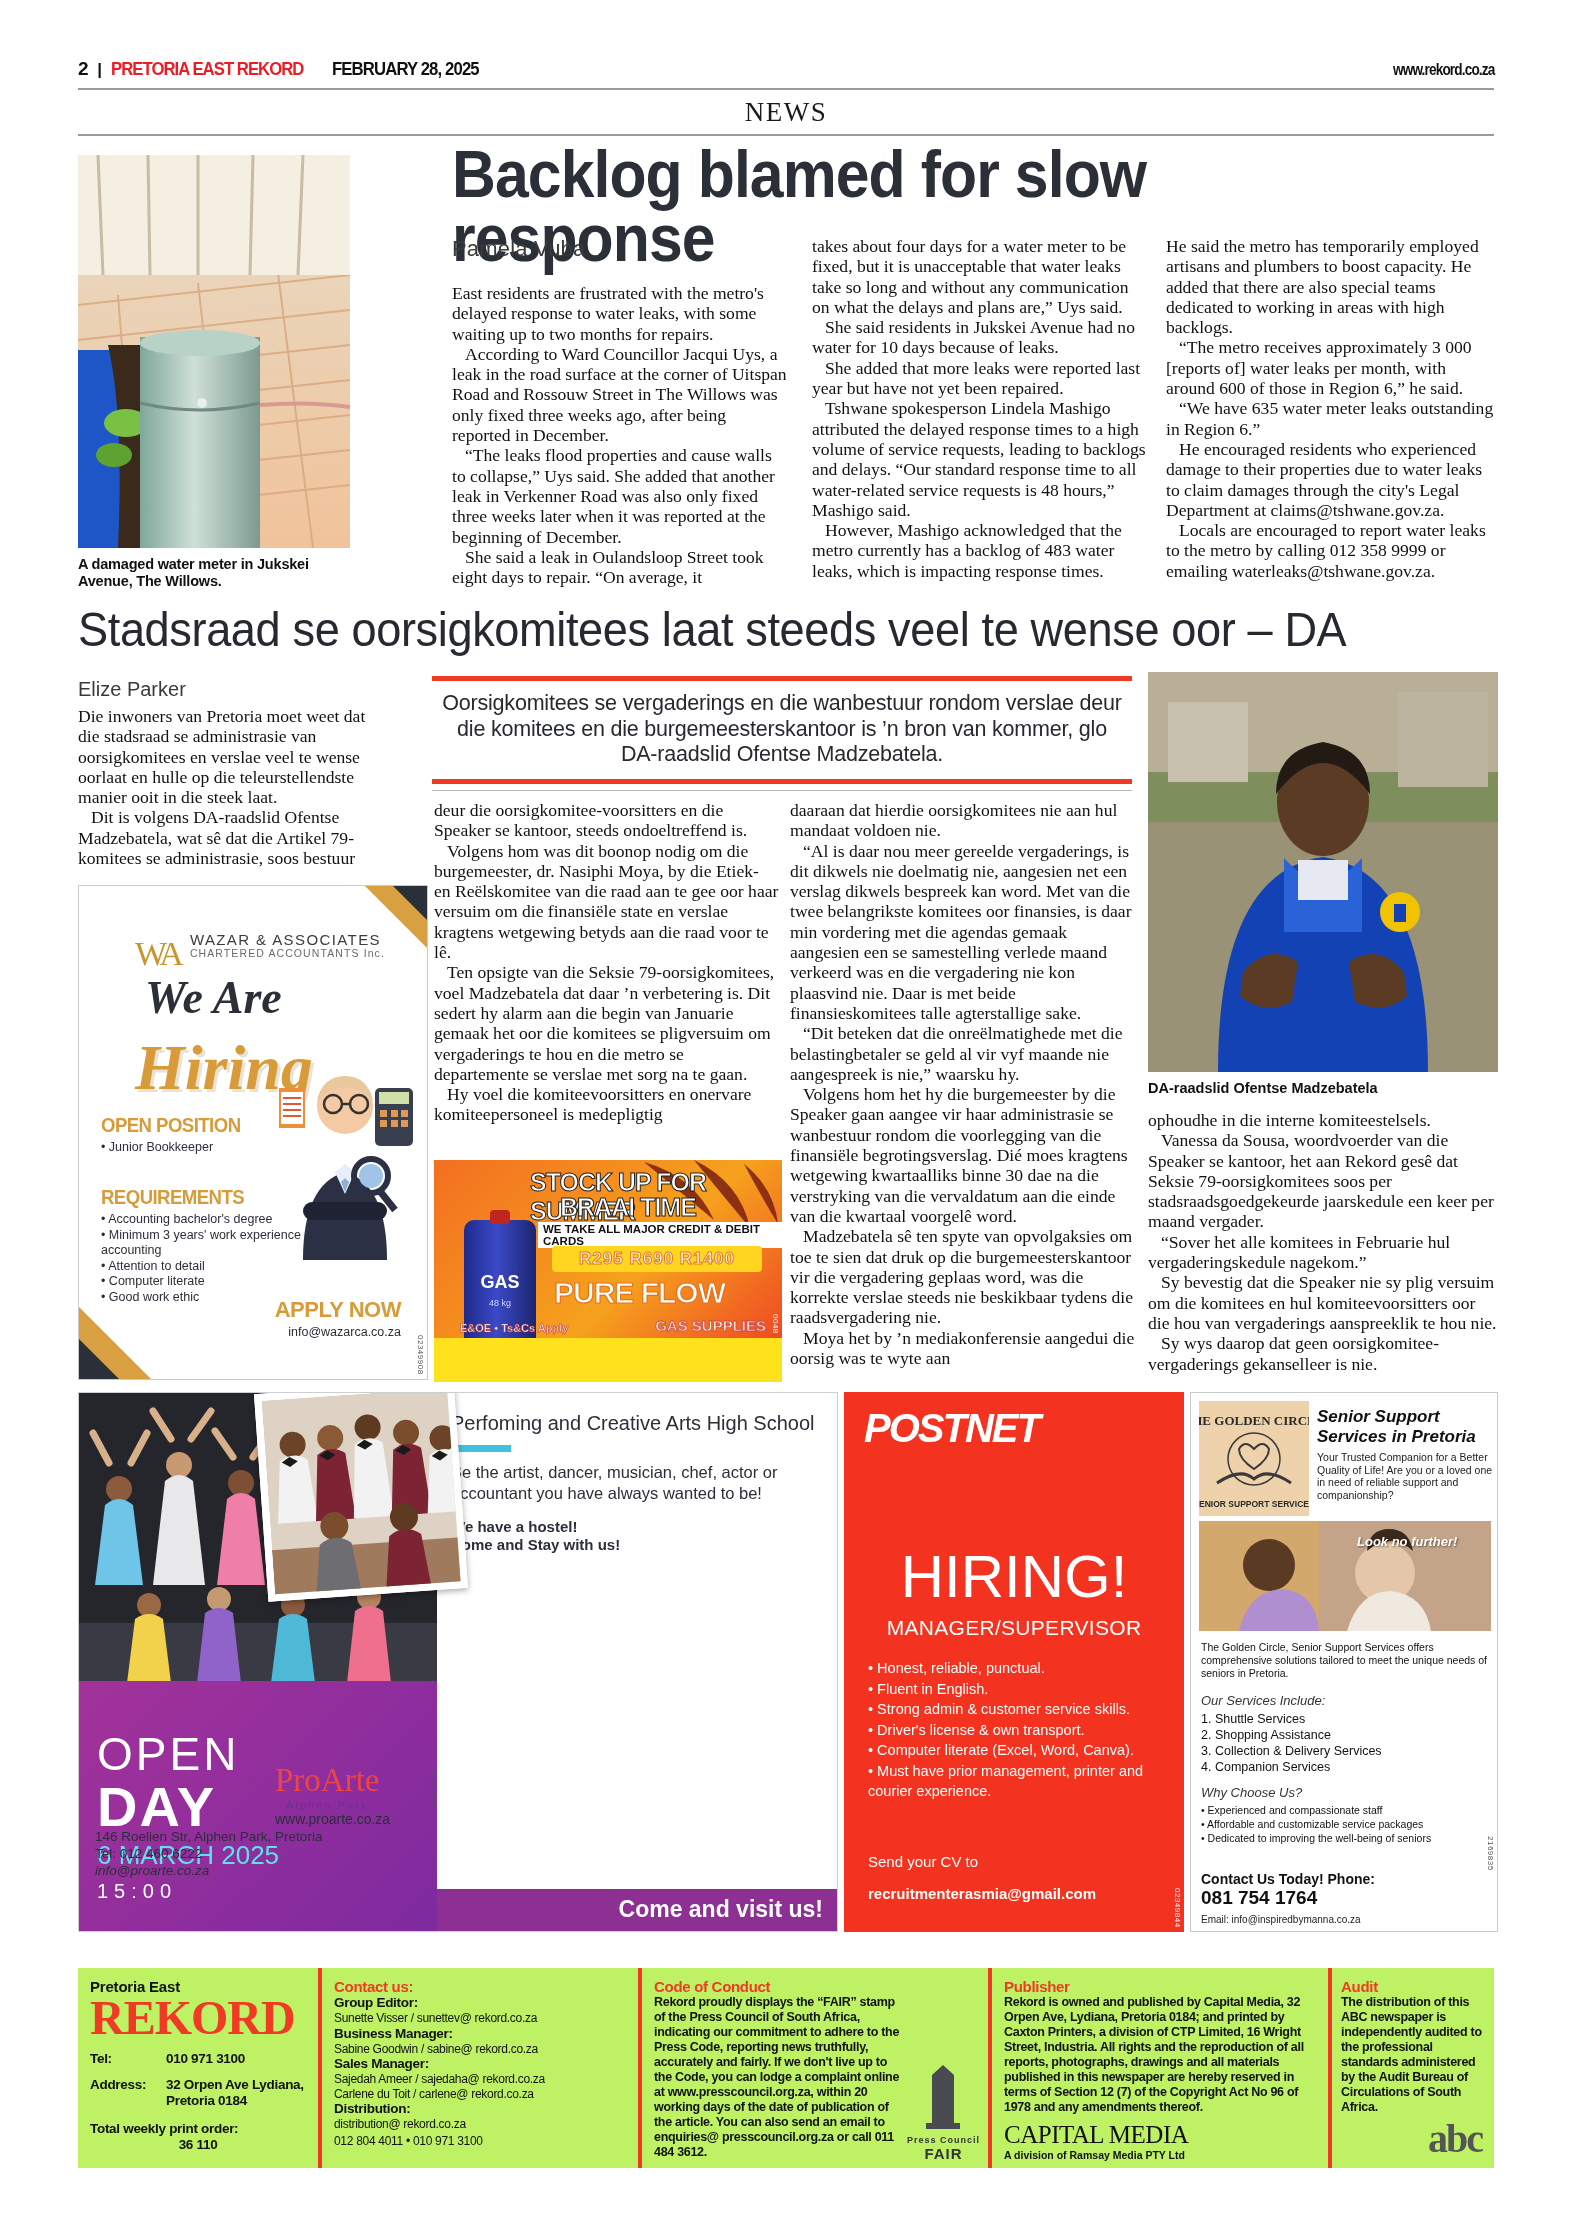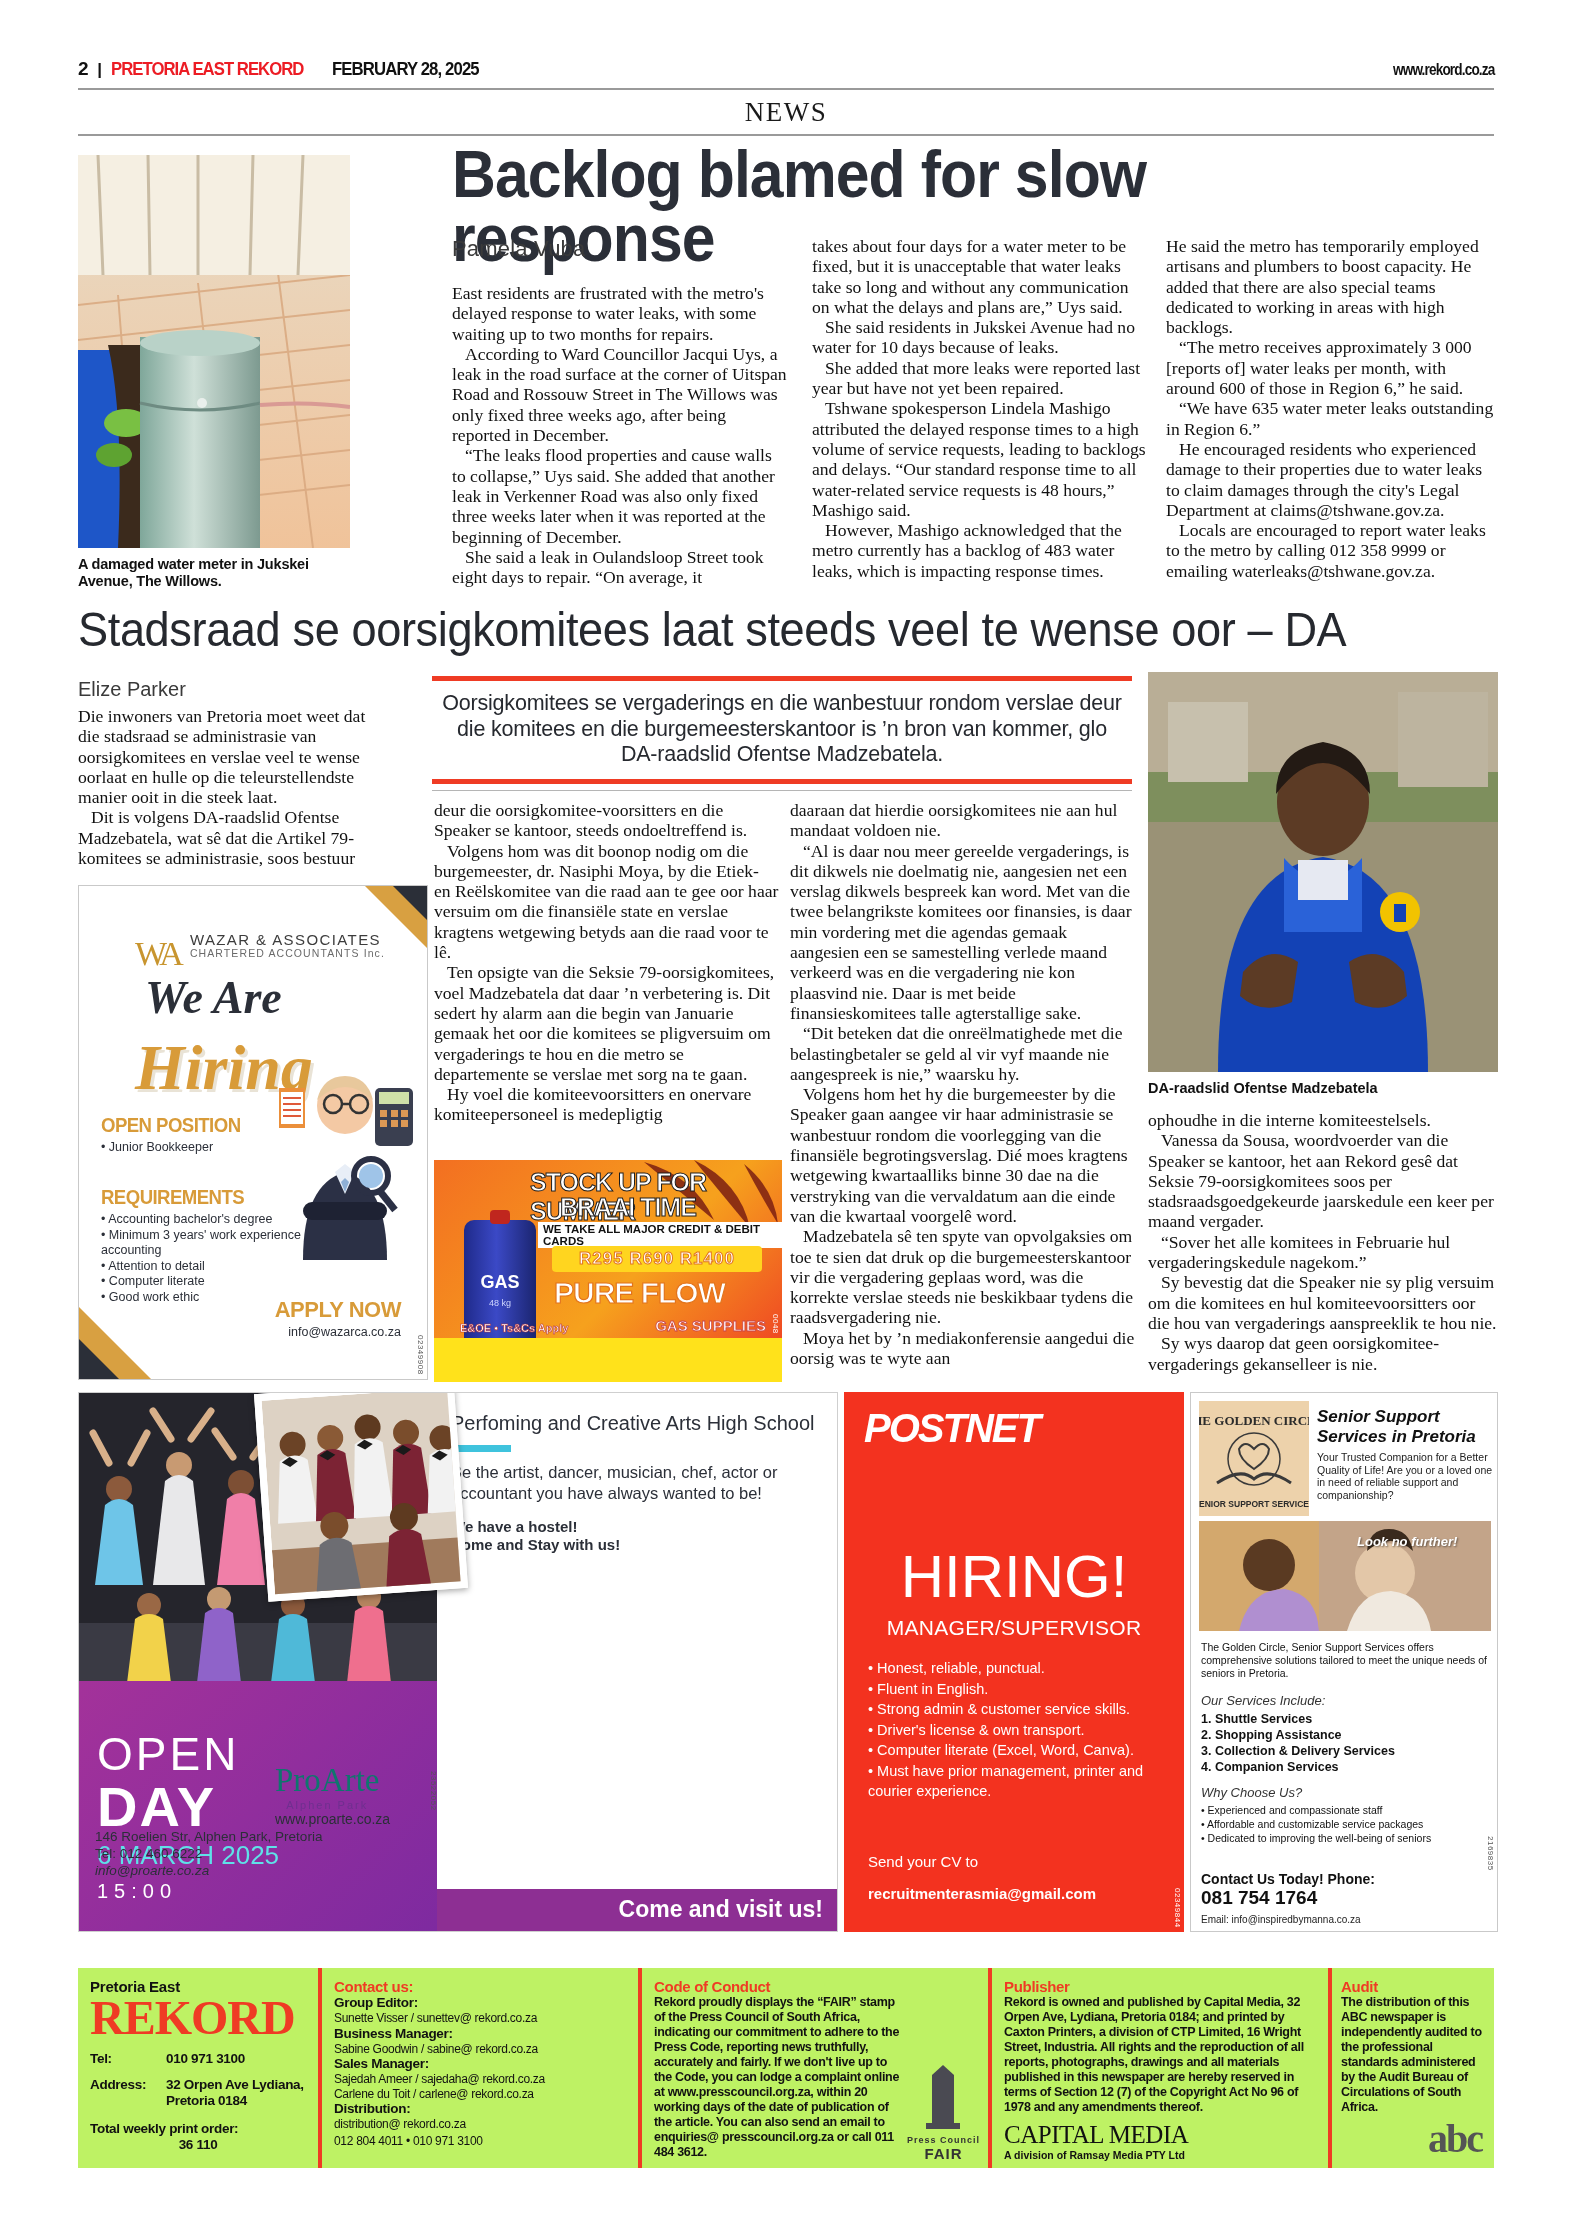--- a/index.html
+++ b/index.html
@@ -135,21 +135,21 @@
               letter-spacing:6px; }
   .pa-right { position:absolute; left:372px; top:18px; width:376px; }
   .pa-h  { font-size:20px; color:#2b2f38; line-height:24px; }
   .pa-bar{ width:60px; height:7px; background:#3fc3dd; margin:10px 0 10px; }
   .pa-b  { font-size:16.5px; color:#2b2f38; line-height:21px; }
   .pa-hostel { font-size:15px; font-weight:bold; color:#2b2f38; line-height:18px;}
   .pa-photo { position:absolute; left:182px; top:-6px; width:200px; height:208px;
               background:#fff; border:7px solid #fff; box-shadow:0 2px 6px rgba(0,0,0,.35);
               transform:rotate(-4deg); overflow:hidden; }
   .pa-logo { position:absolute; left:196px; bottom:120px; text-align:center; }
-  .pa-logoTxt { font-family:"Liberation Serif",serif; font-size:33px; color:#0f766e; }
+  .pa-logoTxt { font-family:"Liberation Serif",serif; font-size:33px; color:#ef4444; }
   .pa-logoSub{ font-size:11px; letter-spacing:2px; color:#6f2f8f; }
   .pa-url { position:absolute; left:196px; bottom:104px; font-size:14px; color:#2b2f38;}
   .pa-addr{ position:absolute; left:16px; bottom:52px; font-size:13.5px; color:#2b2f38;
             line-height:17px; }
   .pa-come{ position:absolute; right:10px; bottom:8px; font-size:23px; font-weight:bold;
             color:#8d2f93; }
   .pa-band{ position:absolute; left:358px; right:0; bottom:0; height:42px; background:#8d2f93;}
   
   .postnet { left:844px; top:1392px; width:340px; height:540px; background:#f3321f; }
   .pn-logo { position:absolute; left:20px; top:14px; font-style:italic; font-weight:bold;
@@ -177,21 +177,21 @@
   .gc-photo { position:absolute; left:8px; top:128px; width:292px; height:110px;
               background:linear-gradient(110deg,#c9b4a2,#8e7f93); }
   .gc-look { position:absolute; right:10px; top:138px; width:130px; 
              font-style:italic; font-weight:bold; font-size:13px; color:#fff;
              line-height:21px; text-shadow:1px 1px 2px rgba(0,0,0,.5); }
   .gc-blurb { position:absolute; left:10px; top:248px; width:286px; font-size:10.5px;
               line-height:13px; color:#111; }
   .gc-sv { position:absolute; left:10px; top:300px; font-style:italic; font-size:13px;
            color:#333; }
   .gc-svl{ position:absolute; left:10px; top:318px; width:286px; font-size:12.5px;
-           font-weight:bold; line-height:16px; color:#111; }
+           font-weight:normal; line-height:16px; color:#111; }
   .gc-why{ position:absolute; left:10px; top:392px; font-style:italic; font-size:13px;
            color:#333; }
   .gc-whyl{position:absolute; left:10px; top:410px; width:286px; font-size:10.5px;
            line-height:14px; color:#111; }
   .gc-contact{position:absolute; left:10px; bottom:44px; font-size:14px; font-weight:bold;
               color:#111;}
   .gc-phone{position:absolute; left:10px; bottom:22px; font-size:19px; font-weight:bold;
             color:#111;}
   .gc-email{position:absolute; left:10px; bottom:6px; font-size:10px; color:#222;}
   

